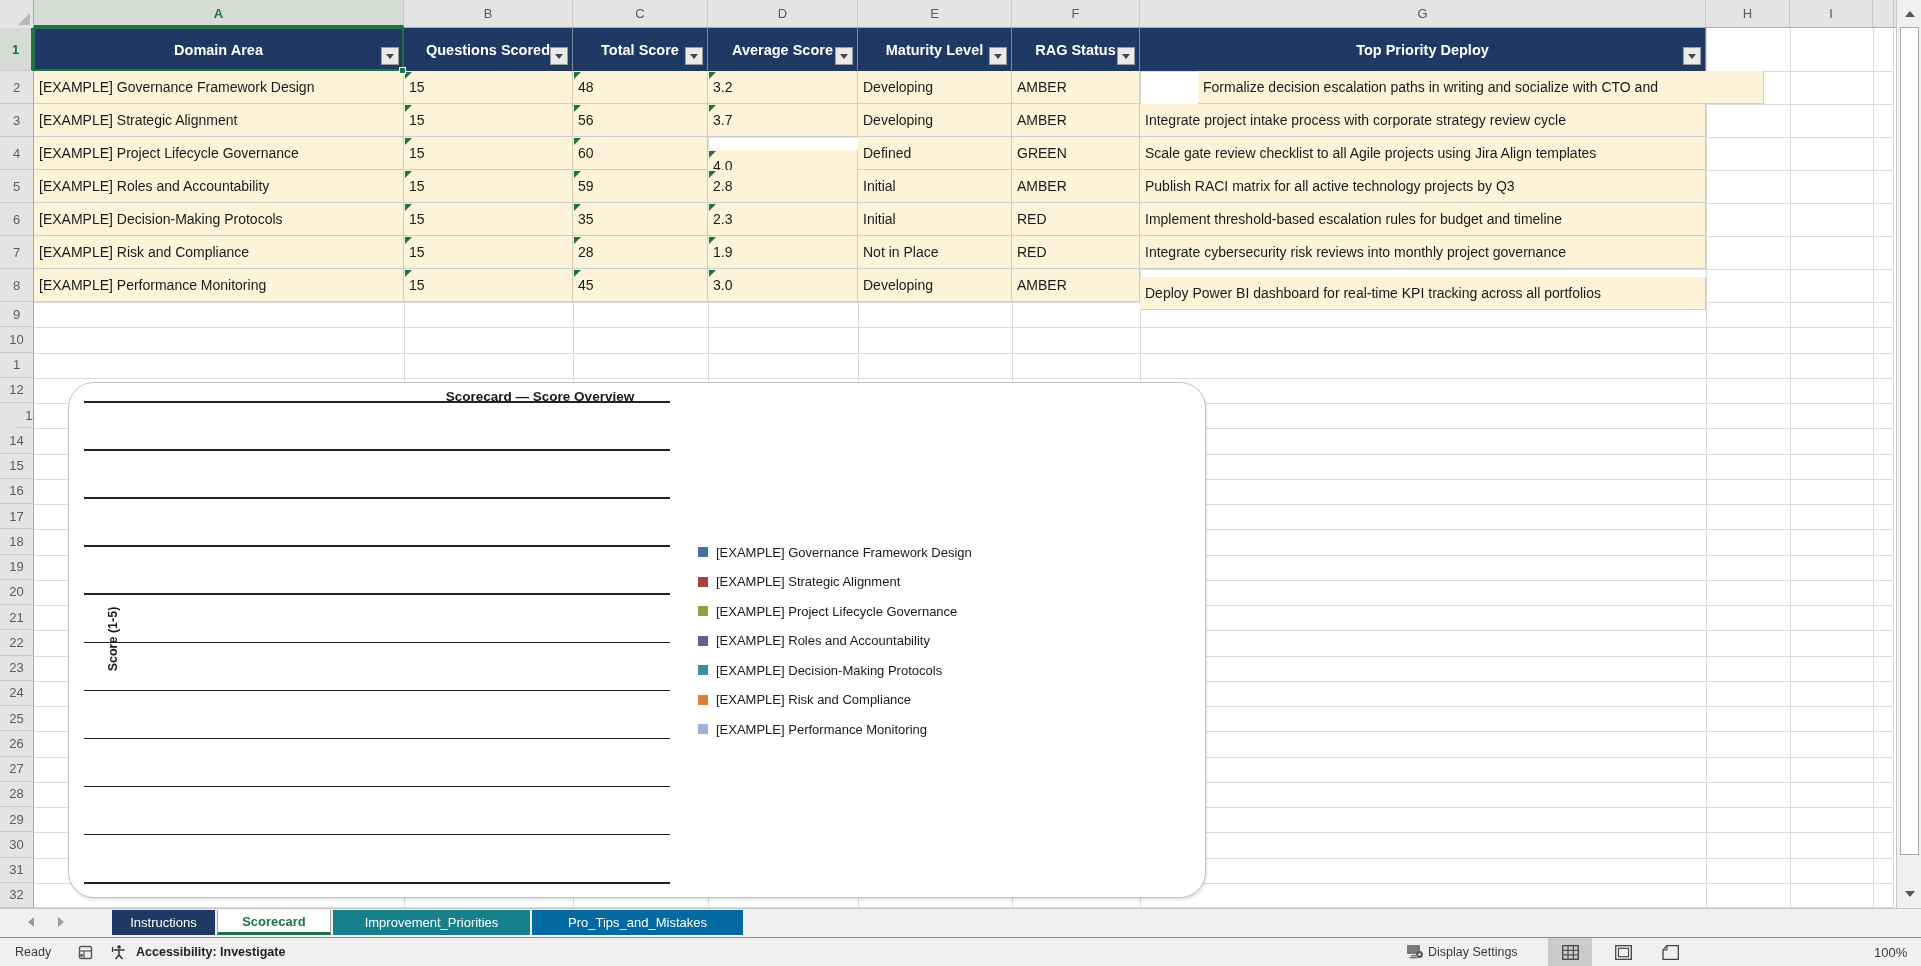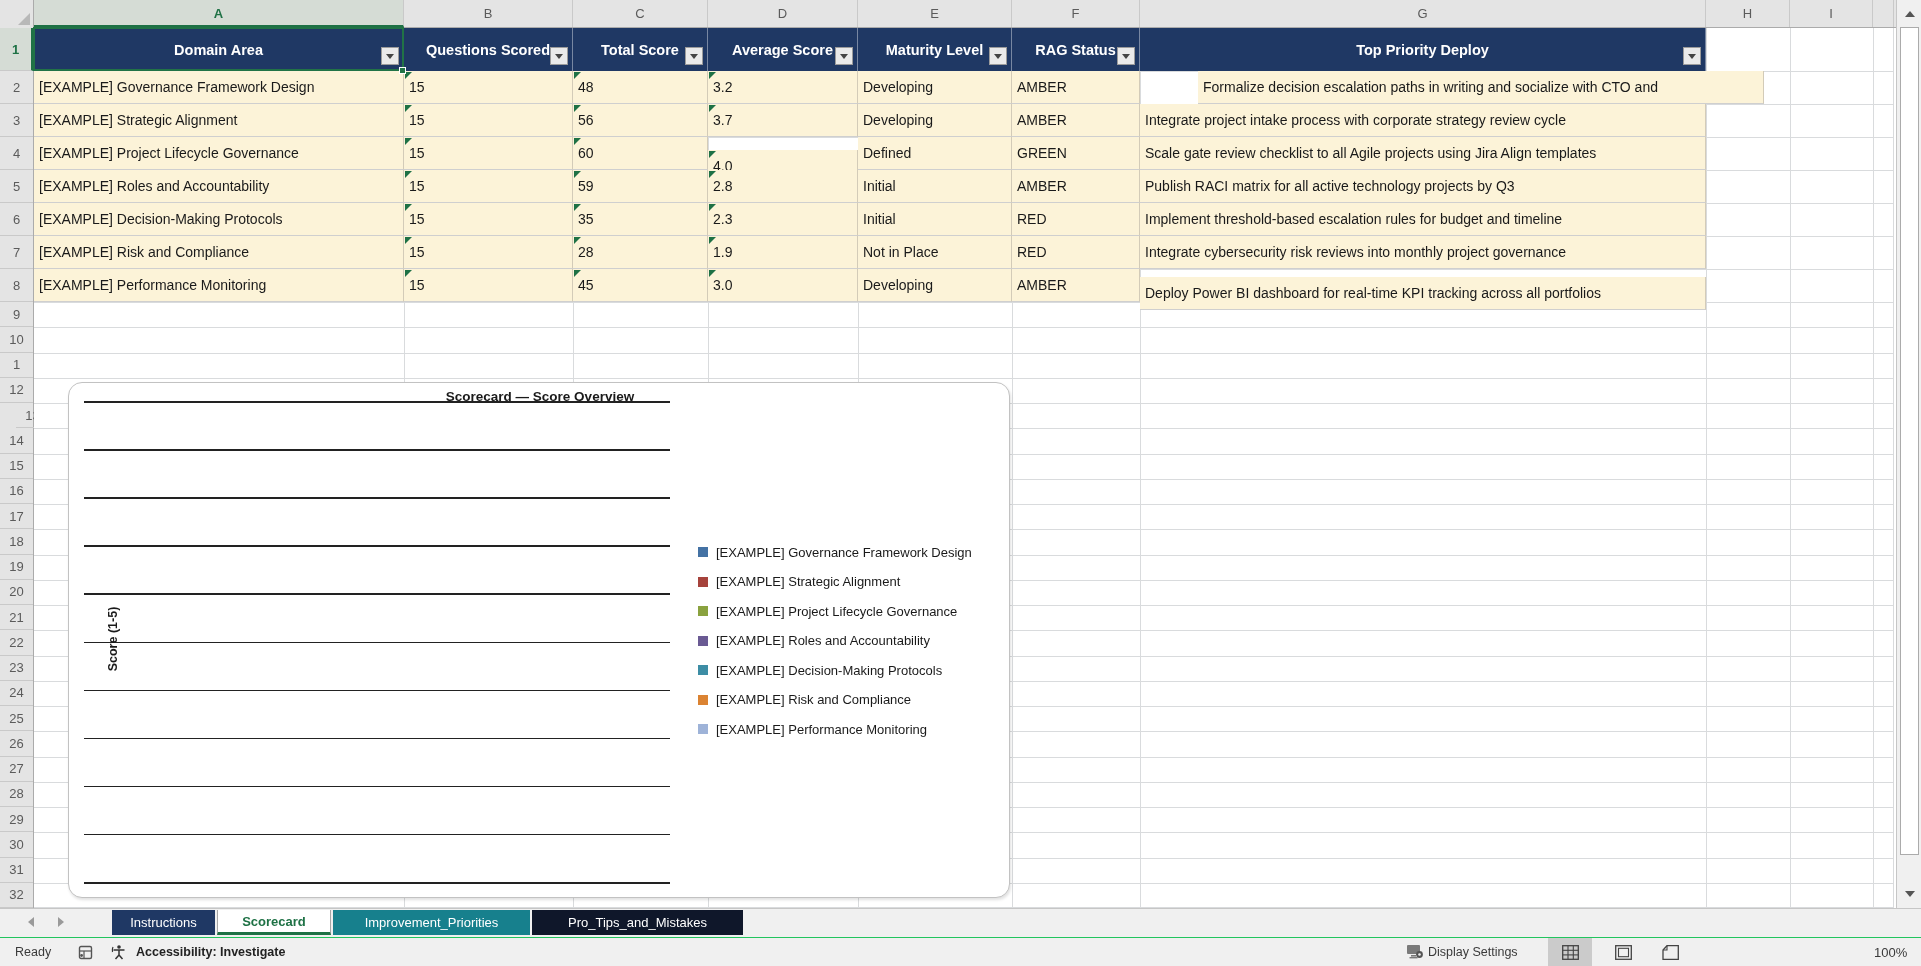--- a/index.html
+++ b/index.html
@@ -25,21 +25,21 @@
   
   .tbl-head-cell { position:absolute; top:0; height:43px; background:#1F3864; color:#FFFFFF; font-weight:bold; font-size:14.5px; display:flex; align-items:center; justify-content:center; border-right:1px solid rgba(255,255,255,0.4); }
   .filter-btn { position:absolute; right:4px; bottom:6px; width:18px; height:18px; background:#EAEAEA; border:1px solid #9B9B9B; display:flex; align-items:center; justify-content:center; }
   .filter-arrow { width:0; height:0; border-left:4px solid transparent; border-right:4px solid transparent; border-top:5px solid #444; }
   .tbl-cell { position:absolute; height:33px; background:#FCF3D8; border-right:1px solid #D3CBB8; border-bottom:1px solid #CFCFCF; font-size:14px; color:#1A1A1A; display:flex; align-items:center; padding-left:5px; overflow:hidden; white-space:nowrap; }
   .err-tri { position:absolute; left:1px; top:1px; width:0; height:0; border-top:7px solid #1E7145; border-right:7px solid transparent; }
   .sel-border { position:absolute; border:2px solid #217346; pointer-events:none; }
   .fill-handle { position:absolute; width:7px; height:7px; background:#217346; border:1px solid #FFFFFF; }
 
   
-  #chart { position:absolute; left:34px; top:354px; width:942px; height:516px; background:#FFFFFF; border:1px solid #C2C2C2; border-radius:14px; box-shadow:1px 2px 3px rgba(0,0,0,0.12); }
+  #chart { position:absolute; left:34px; top:354px; width:1138px; height:516px; background:#FFFFFF; border:1px solid #C2C2C2; border-radius:26px; box-shadow:1px 2px 3px rgba(0,0,0,0.12); }
   .c-grid { position:absolute; left:15px; width:586px; height:1.6px; background:#222; }
   .c-title { position:absolute; left:330px; top:6px; width:282px; text-align:center; font-size:13.5px; font-weight:bold; color:#1A1A1A; }
   .c-ylabel { position:absolute; left:44px; top:256px; white-space:nowrap; transform:translate(-50%,-50%) rotate(-90deg); font-size:12.5px; font-weight:bold; color:#1A1A1A; }
   .lg-item { position:absolute; left:629px; height:20px; display:flex; align-items:center; }
   .lg-swatch { width:10px; height:10px; margin-right:8px; flex:none; }
   .lg-text { font-size:13px; color:#1A1A1A; white-space:nowrap; }
 
   
   #vscroll { position:absolute; left:1896px; top:0; width:25px; height:908px; background:#F0F0F0; border-left:1px solid #C6C6C6; }
   .sb-btn { position:absolute; display:flex; align-items:center; justify-content:center; background:#F0F0F0; }
@@ -465,21 +465,21 @@
     <div class="tab-nav" style="left:28px;">
         <div class="tri-left" style="border-right-color:#9A9A9A;"></div>
       </div>
     <div class="tab-nav" style="left:58px;">
         <div class="tri-right" style="border-left-color:#9A9A9A;"></div>
       </div>
     <div id="tabs">
         <div class="tab" style="left: 112px; width: 103px; background: rgb(31, 56, 100); color: rgb(255, 255, 255);">Instructions</div>
         <div class="tab active" style="left: 217px; width: 114px; background: rgb(255, 255, 255); color: rgb(30, 113, 69);">Scorecard</div>
         <div class="tab" style="left: 333px; width: 197px; background: rgb(23, 128, 141); color: rgb(255, 255, 255);">Improvement_Priorities</div>
-        <div class="tab" style="left: 532px; width: 211px; background: #0f172a; color: rgb(255, 255, 255);">Pro_Tips_and_Mistakes</div>
+        <div class="tab" style="left: 532px; width: 211px; background: #0369a1; color: rgb(255, 255, 255);">Pro_Tips_and_Mistakes</div>
       </div>
 
   </div>
 
   <div id="statusbar">
     <div class="sb-item" style="left:15px;">Ready</div>
     <div class="sb-item" style="left:78px;">
       <svg width="15" height="15" viewBox="0 0 15 15">
           <rect x="1.5" y="1.5" width="12" height="12" rx="1.5" fill="none" stroke="#555" stroke-width="1.4"></rect>
           <line x1="1.5" y1="6" x2="13.5" y2="6" stroke="#555" stroke-width="1.2"></line>

